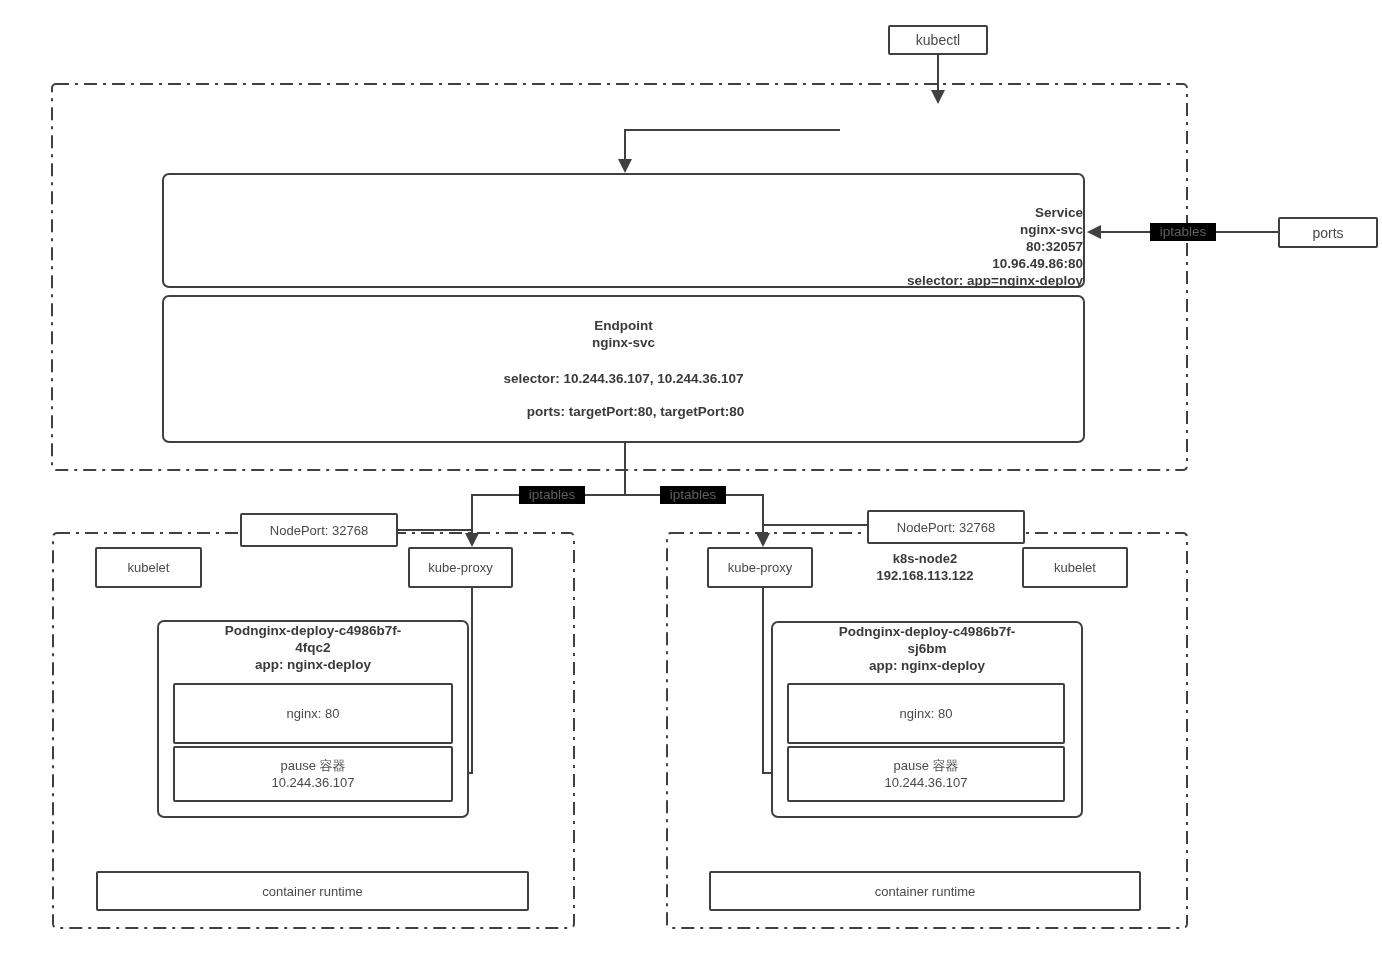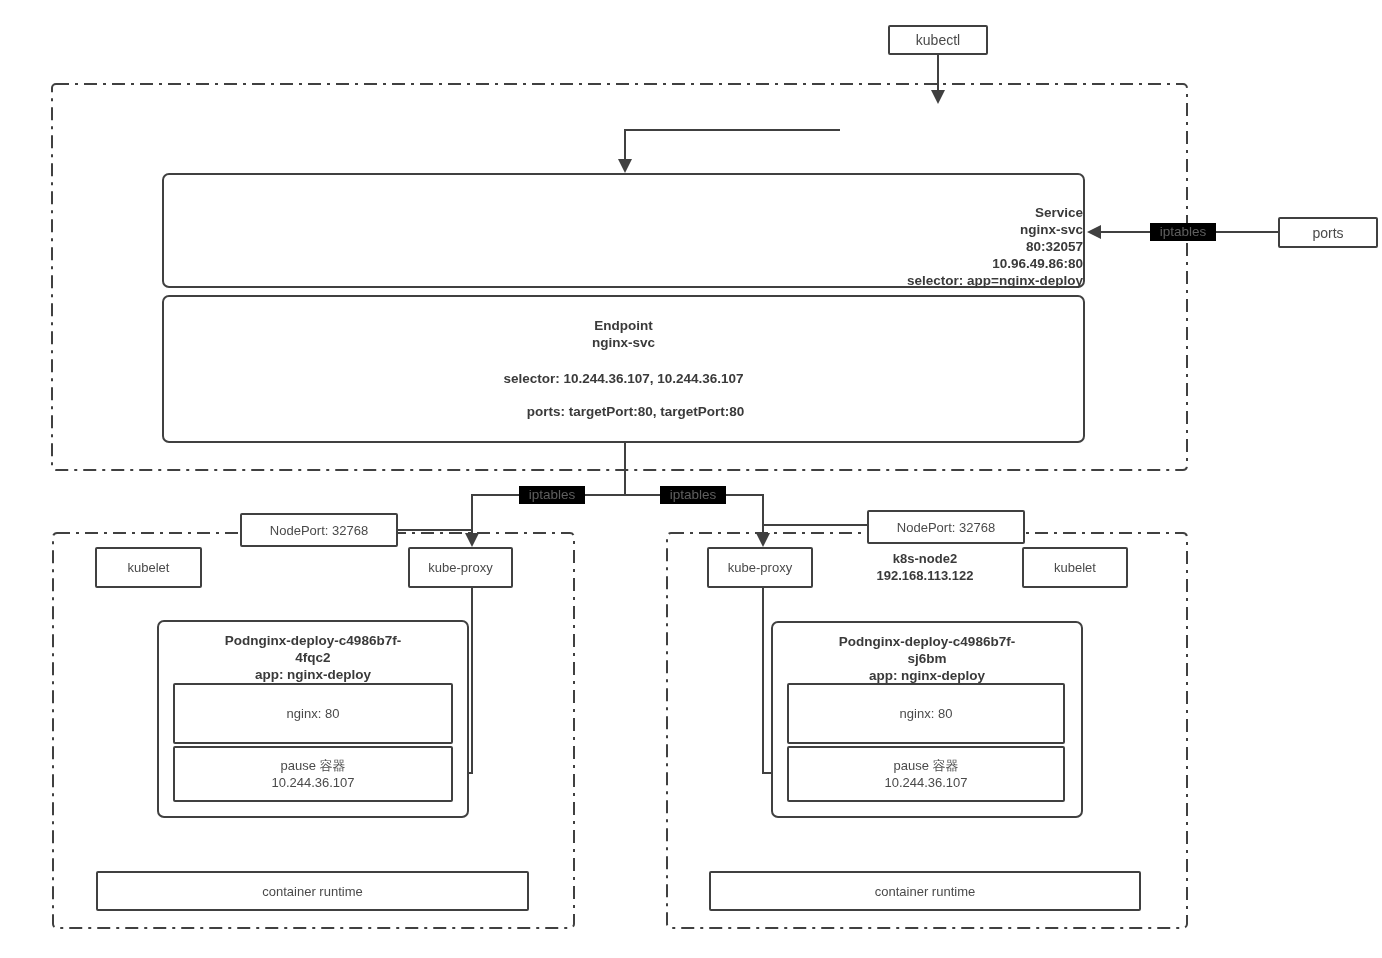--- a/index.html
+++ b/index.html
@@ -29,21 +29,21 @@
   .lines{white-space:pre-line;}
   .free-title{position:absolute;text-align:center;font-weight:bold;color:var(--text-strong);z-index:2;}
   .edge-label{
     position:absolute;background:#000000;color:var(--muted);font-size:13.5px;
     text-align:center;z-index:3;line-height:18px;
   }
   .svc-text{font-size:13.5px;line-height:17px;padding-top:29px;text-align:right;}
   .ep-title{font-size:13.5px;line-height:17px;padding-top:20px;}
   .ep-line1{font-size:13.5px;margin-top:20px;}
   .ep-line2{font-size:13.5px;margin-top:18px;padding-left:24px;}
-  .pod-title{font-size:13.5px;line-height:17px;padding-top:10px;}
+  .pod-title{font-size:13.5px;line-height:17px;padding-top:0;}
   .small{font-size:13px;}
 </style>
 </head>
 <body>
 
 <div class="canvas">
 
   <svg class="wires" width="1382" height="958" viewBox="0 0 1382 958">
 
     <rect class="boundary" x="52" y="84" width="1135" height="386" rx="4"></rect>

